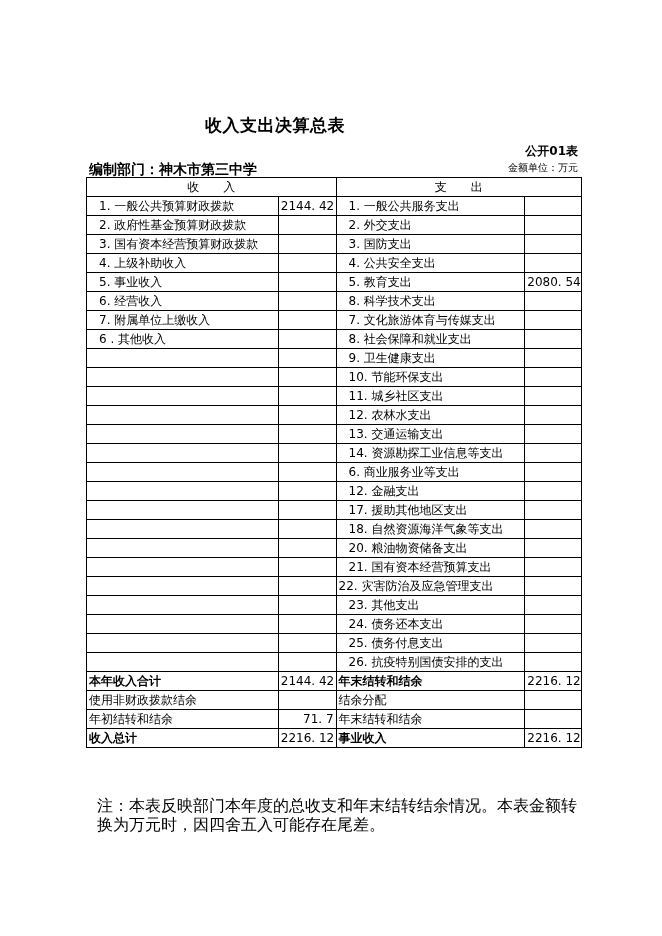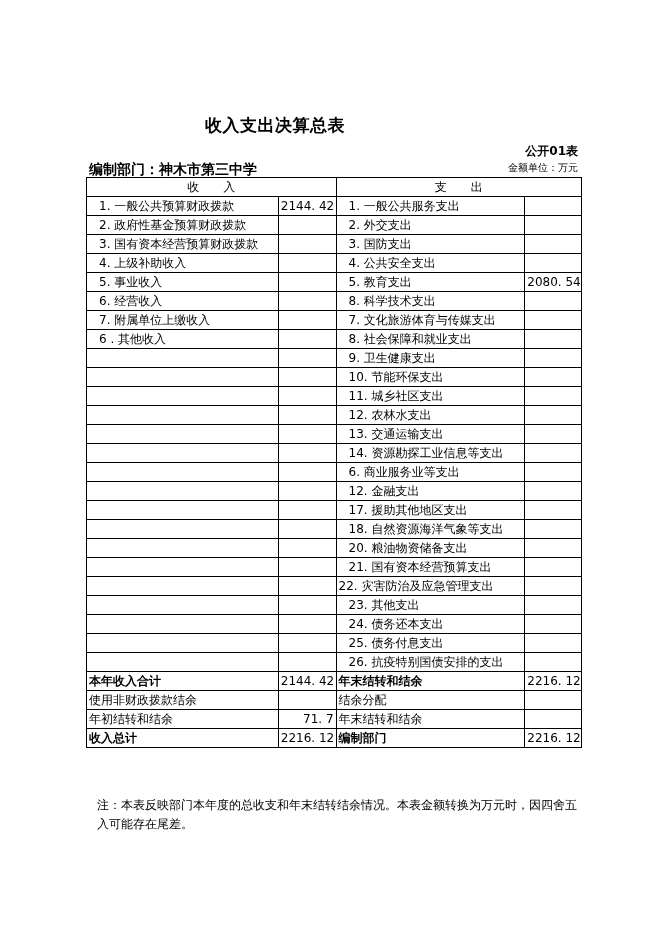--- a/index.html
+++ b/index.html
@@ -8,21 +8,21 @@
   .form-no { position: absolute; right: 84px; top: 143px; font-size: 12px; font-weight: bold; }
   .dept { position: absolute; left: 89px; top: 161px; font-size: 14px; font-weight: bold; }
   .unit { position: absolute; right: 84px; top: 161px; font-size: 10px; font-weight: normal; }
   table.main { position: absolute; left: 86px; top: 177px; border-collapse: collapse; table-layout: fixed; width: 496px; }
   table.main td { border: 1px solid #000; height: 18px; padding: 0 2px; font-size: 12px; line-height: 18px; white-space: nowrap; overflow: hidden; }
   .c1 { width: 186px; } .c2 { width: 56px; } .c3 { width: 183px; } .c4 { width: 55px; }
   .center { text-align: center; }
   .right { text-align: right; margin-left: 28px; }
   .ind { padding-left: 12px !important; }
   .bold { font-weight: bold; }
-  .note { position: absolute; left: 97px; top: 796px; font-size: 12px; line-height: 19px; width: 490px; }
+  .note { position: absolute; left: 97px; top: 796px; font-size: 16px; line-height: 19px; width: 490px; }
 </style>
 </head>
 <body>
 
 <div class="title">收入支出决算总表</div>
 <div class="form-no">公开01表</div>
 <div class="dept">编制部门：神木市第三中学</div>
 <div class="unit">金额单位：万元</div>
 
 <table class="main">
@@ -205,19 +205,19 @@
       </tr>
       <tr>
         <td>年初结转和结余</td>
         <td class="right">71. 7</td>
         <td>年末结转和结余</td>
         <td class="right"></td>
       </tr>
       <tr>
         <td class="bold">收入总计</td>
         <td class="right">2216. 12</td>
-        <td class="bold">编制部门</td>
+        <td class="bold">事业收入</td>
         <td class="right">2216. 12</td>
       </tr>
     </tbody>
 </table>
 
 <div class="note">注：本表反映部门本年度的总收支和年末结转结余情况。本表金额转换为万元时，因四舍五入可能存在尾差。</div>
 
 </body></html>

